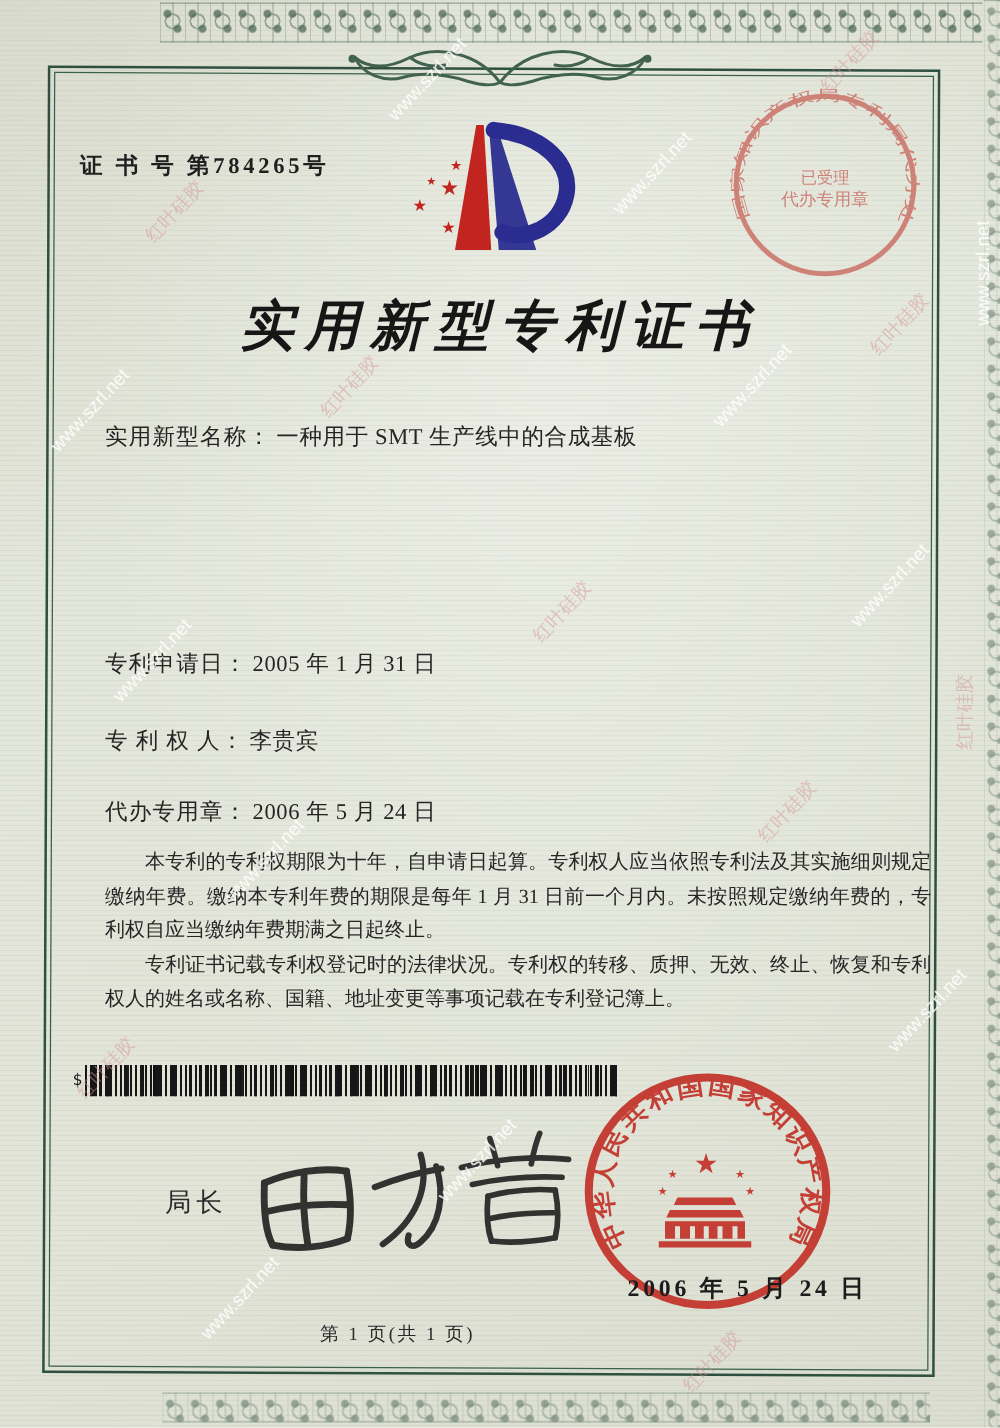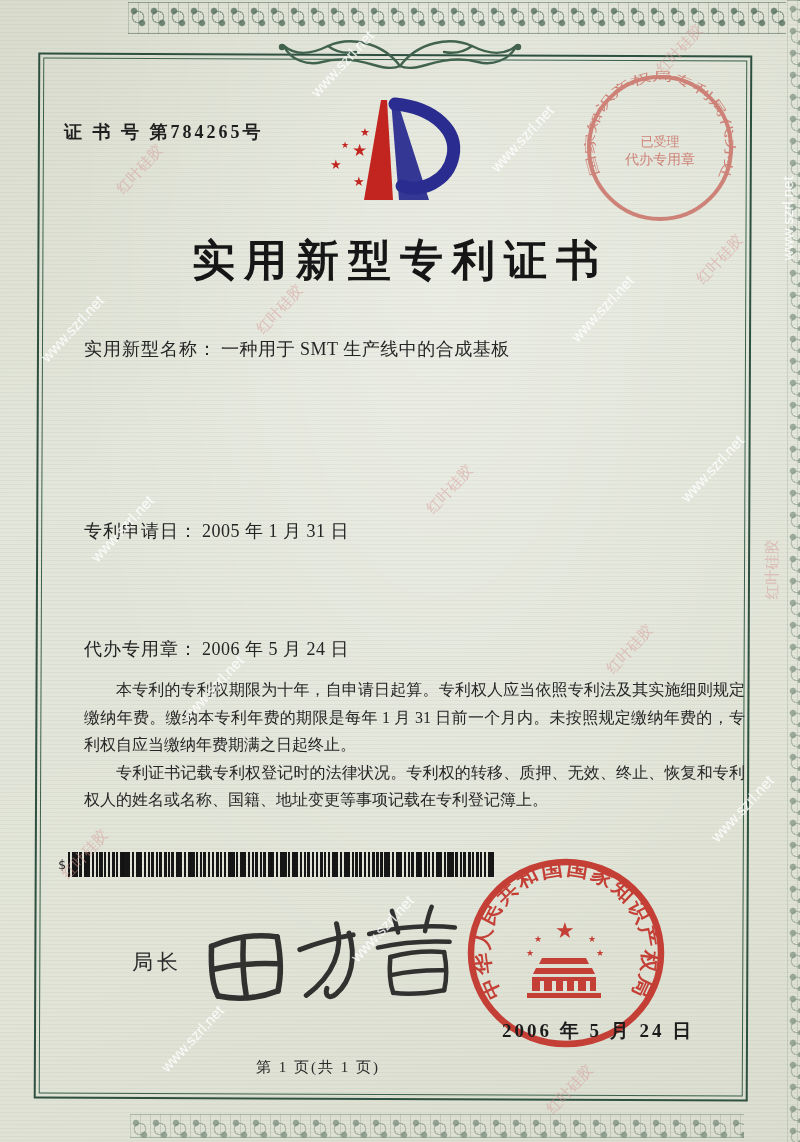--- a/index.html
+++ b/index.html
@@ -31,21 +31,21 @@
     border:2.5px solid #2e5040;transform:rotate(.25deg);}
   .frame-inner{position:absolute;inset:3px;border:1px solid #39604c;}
 
   .flourish{position:absolute;left:262px;top:34px;width:276px;height:46px;}
 
   .certno{position:absolute;left:64px;top:120px;font-size:18px;letter-spacing:3px;color:#1f1f1f;font-weight:bold;}
 
   .logo{position:absolute;left:298px;top:94px;width:180px;height:118px;}
 
   .title{position:absolute;left:0;top:232px;width:800px;text-align:center;
-    font-size:43px;font-weight:bold;letter-spacing:9px;color:#161616;}
+    font-size:43px;font-weight:bold;letter-spacing:9px;color:#161616;font-style:italic;}
 
   .field{position:absolute;left:84px;font-size:18px;color:#242424;letter-spacing:.5px;white-space:nowrap;}
   .field .lab{font-weight:normal;letter-spacing:1px;}
   .field .val{margin-left:4px;}
 
   .bodytext{position:absolute;left:84px;top:676px;width:661px;font-size:16px;line-height:27.5px;
     color:#262626;text-align:justify;}
   .bodytext p{margin:0;text-indent:2em;}
 
   .barcode-wrap{position:absolute;left:58px;top:851px;height:27px;display:flex;align-items:center;}
@@ -117,20 +117,23 @@
     </g>
   </svg>
 
   <div class="title">实用新型专利证书</div>
 
   <div class="field" style="top:337px">
     <span class="lab">实用新型名称：</span><span class="val">一种用于 SMT 生产线中的合成基板</span>
   </div>
   <div class="field" style="top:519px">
     <span class="lab">专利申请日：</span><span class="val">2005 年 1 月 31 日</span>
+  </div>
+  <div class="field" style="top:580px">
+    <span class="lab">专 利 权 人：</span><span class="val">李贵宾</span>
   </div>
   <div class="field" style="top:637px">
     <span class="lab">代办专用章：</span><span class="val">2006 年 5 月 24 日</span>
   </div>
 
   <div class="bodytext">
     <p>本专利的专利权期限为十年，自申请日起算。专利权人应当依照专利法及其实施细则规定缴纳年费。缴纳本专利年费的期限是每年 1 月 31 日前一个月内。未按照规定缴纳年费的，专利权自应当缴纳年费期满之日起终止。</p>
     <p>专利证书记载专利权登记时的法律状况。专利权的转移、质押、无效、终止、恢复和专利权人的姓名或名称、国籍、地址变更等事项记载在专利登记簿上。</p>
   </div>
 

